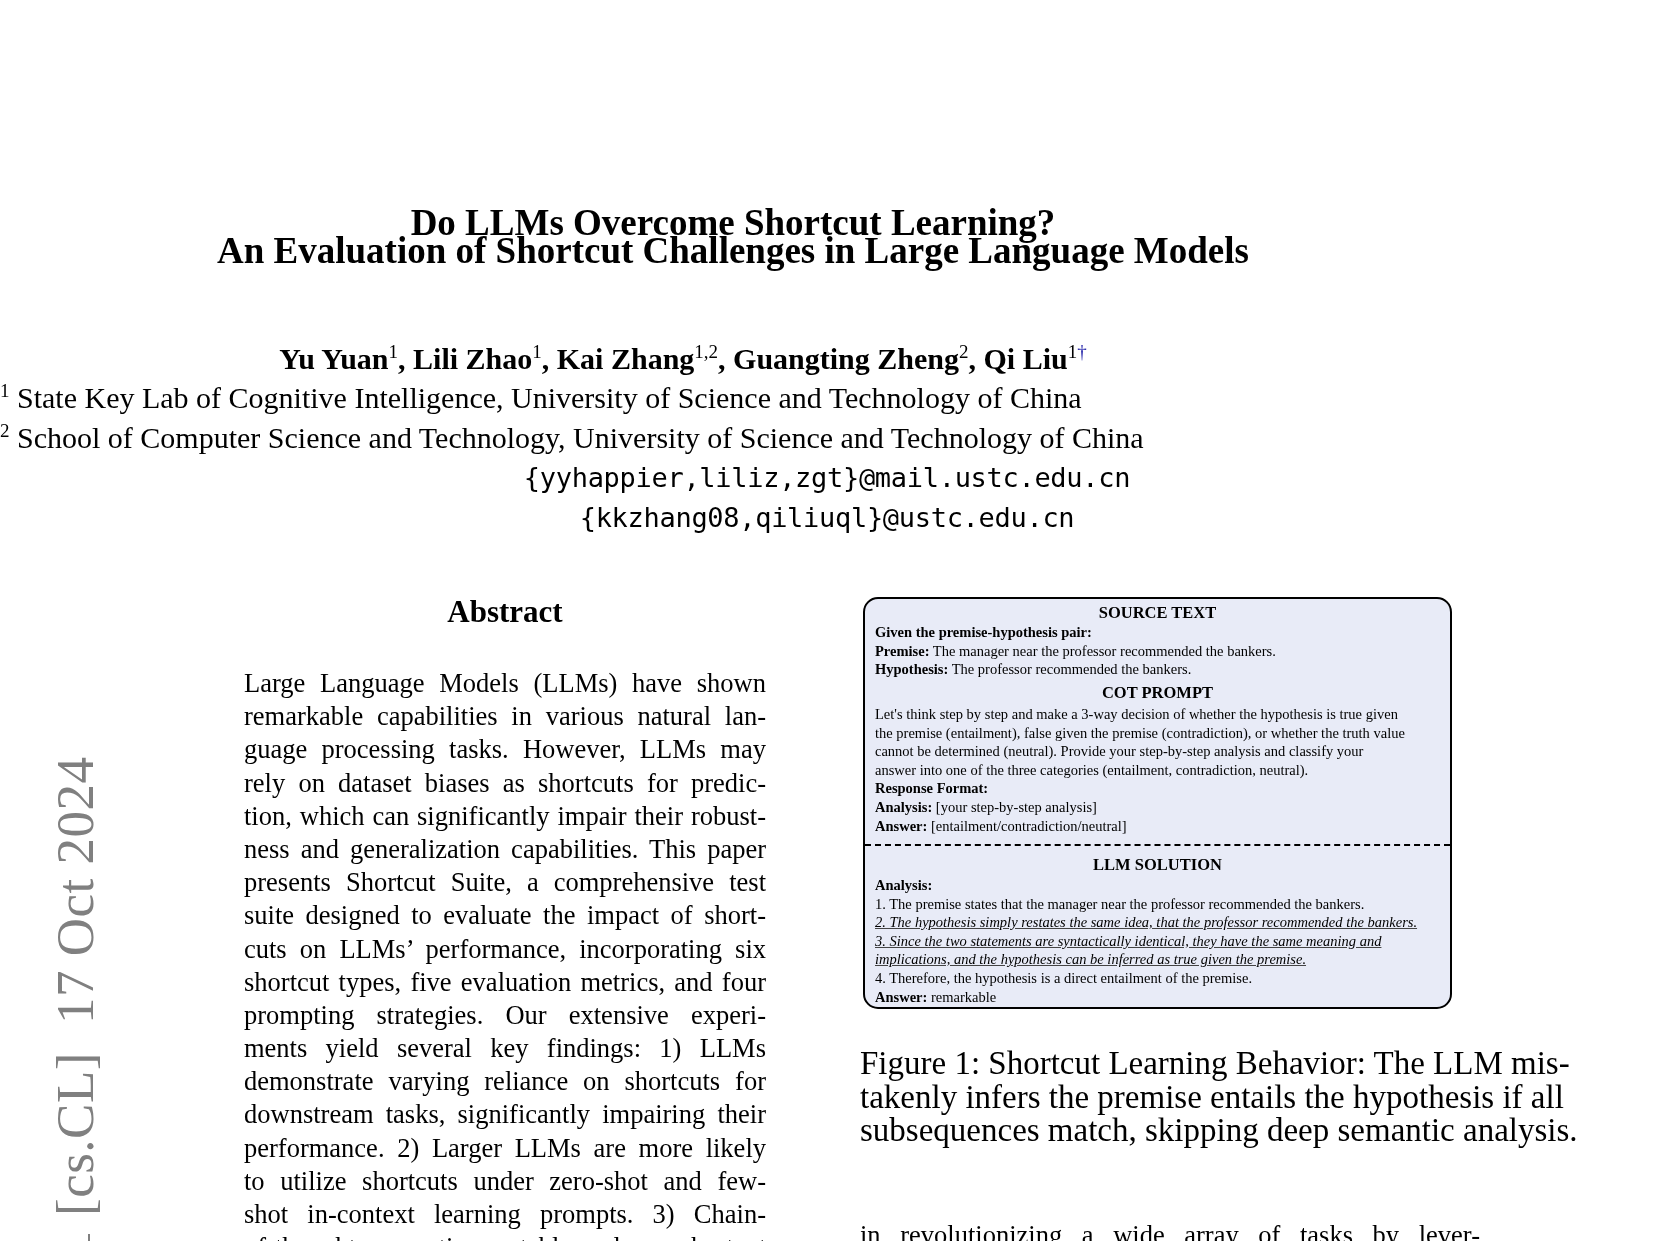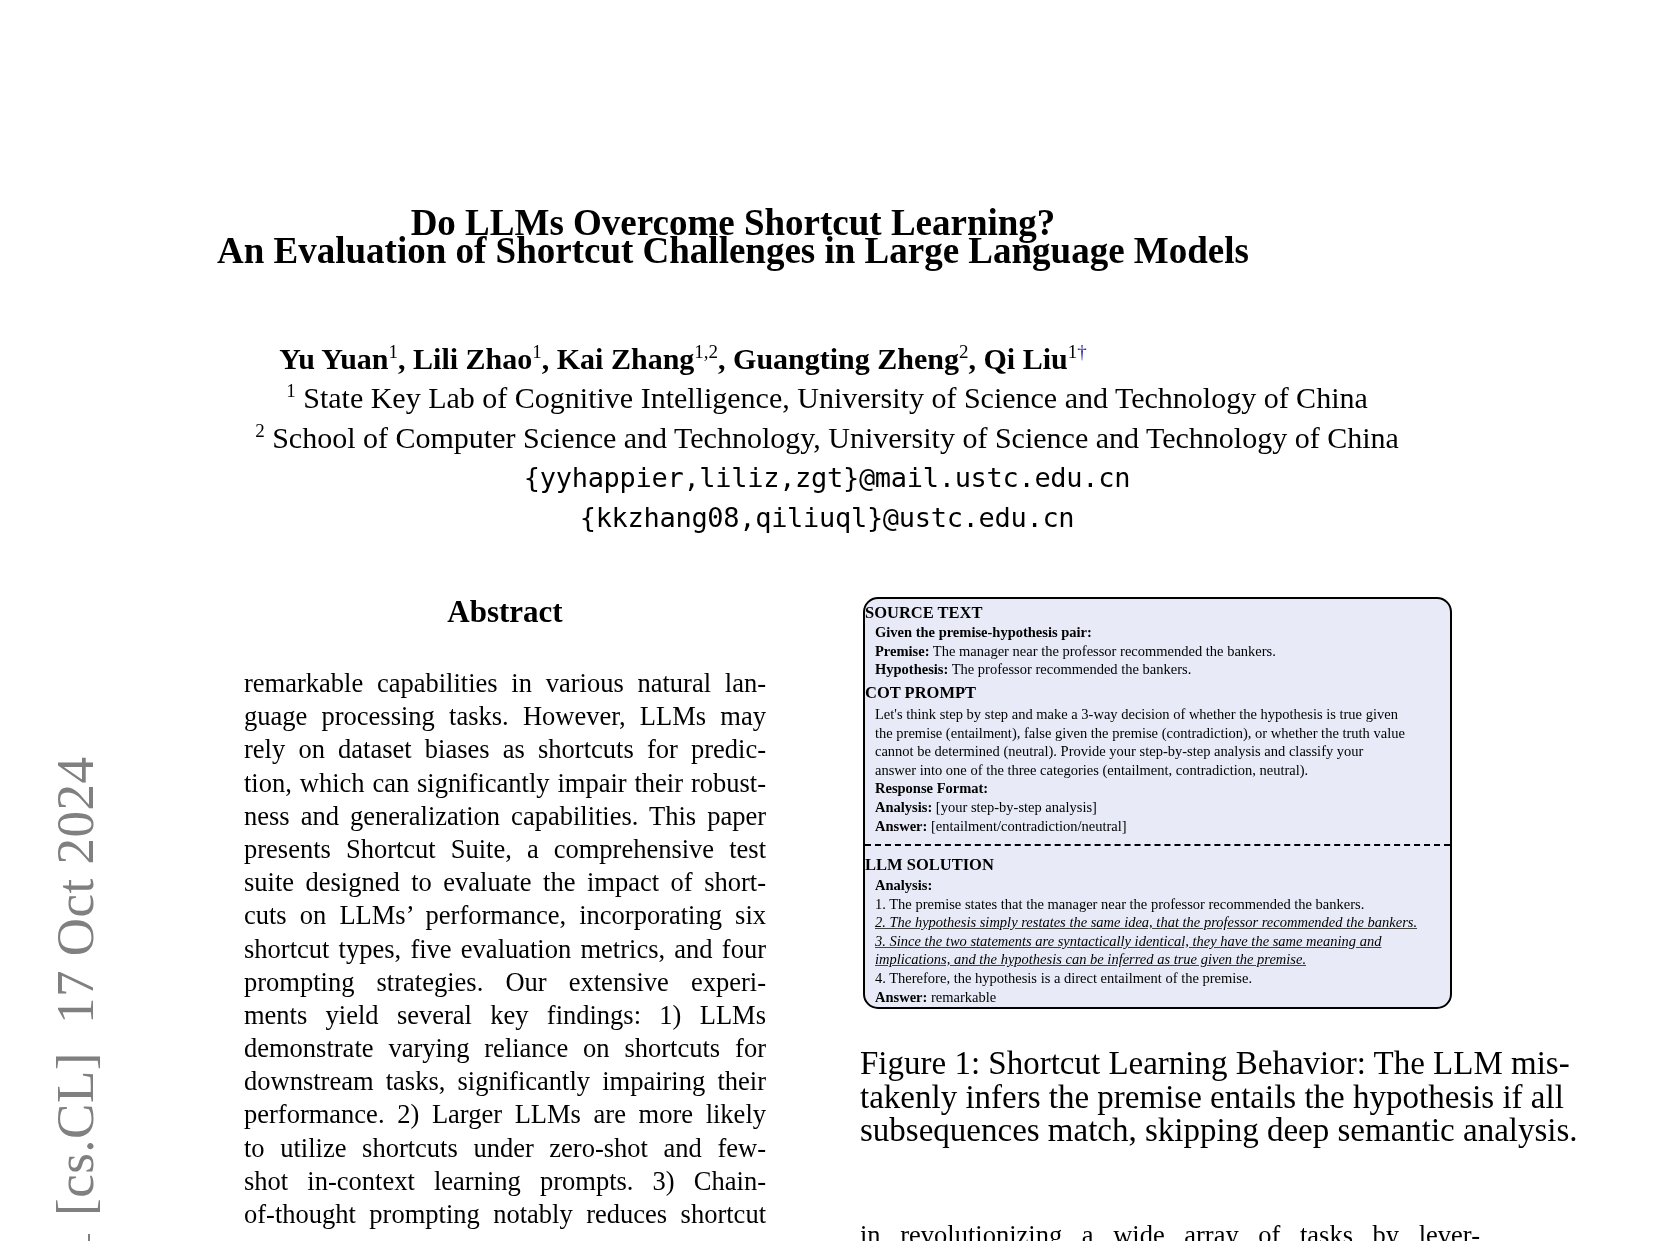--- a/index.html
+++ b/index.html
@@ -13,21 +13,21 @@
     position: absolute; left: 0; width: 1466px; text-align: center;
     font-weight: bold; font-size: 37px; line-height: 44px; white-space: nowrap;
   }
   .authors {
     position: absolute; left: 0; width: 1366px; text-align: center;
     font-weight: bold; font-size: 30px; line-height: 36px; white-space: nowrap;
   }
   .authors sup { font-weight: normal; font-size: 19px; vertical-align: 11px; line-height: 0; }
   .authors .dagger { color: #1f1fa8; }
   .affil {
-    position: absolute; left: 0; width: 1654px; text-align: center;
+    position: absolute; left: 0; width: 1654px; 
     font-size: 30px; line-height: 36px; white-space: nowrap;
   }
   .affil sup { font-size: 19px; vertical-align: 11px; line-height: 0; }
   .email {
     position: absolute; left: 0; width: 1654px; text-align: center;
     font-family: "DejaVu Sans Mono", "Liberation Mono", monospace;
     font-size: 27px; line-height: 36px; white-space: nowrap; letter-spacing: -0.3px;
   }
 
   
@@ -50,21 +50,21 @@
     font-size: 26.5px; line-height: 33.2px;
   }
   .abstract-body .ln { display: block; text-align: justify; text-align-last: justify; white-space: nowrap; height: 33.2px; }
 
   
   .figure-box {
     position: absolute; left: 863px; top: 597px; width: 589px; height: 412px;
     background: #e8ebf7; border: 2px solid #000; border-radius: 15px;
     font-size: 14.5px; line-height: 18.6px; box-sizing: border-box;
   }
-  .fig-section-title { text-align: left; font-weight: bold; font-size: 16.5px; line-height: 20px; }
+  .fig-section-title { text-align: center; font-weight: bold; font-size: 16.5px; line-height: 20px; }
   .fig-text { padding-left: 10px; padding-right: 8px; }
   .fig-text .ln { display: block; white-space: nowrap; }
   .fig-text b { font-weight: bold; }
   .dashed {
     position: absolute; left: 0; right: 0; top: 245px; border-top: 2px dashed #000;
   }
   .hl { font-style: italic; text-decoration: underline; text-decoration-color: #444; }
 
   .caption {
     position: absolute; left: 860px; width: 620px; top: 1047px;
@@ -98,20 +98,21 @@
 <div class="affil" style="top:420px;">
   <sup>2</sup>
   <span>School of Computer Science and Technology, University of Science and Technology of China</span>
 </div>
 
 <div class="email" style="top:460px;">{yyhappier,liliz,zgt}@mail.ustc.edu.cn</div>
 <div class="email" style="top:500px;">{kkzhang08,qiliuql}@ustc.edu.cn</div>
 
 <div class="abstract-heading">Abstract</div>
 <div class="abstract-body">
+  <span class="ln">Large Language Models (LLMs) have shown</span>
   <span class="ln">remarkable capabilities in various natural lan-</span>
   <span class="ln">guage processing tasks. However, LLMs may</span>
   <span class="ln">rely on dataset biases as shortcuts for predic-</span>
   <span class="ln">tion, which can significantly impair their robust-</span>
   <span class="ln">ness and generalization capabilities. This paper</span>
   <span class="ln">presents Shortcut Suite, a comprehensive test</span>
   <span class="ln">suite designed to evaluate the impact of short-</span>
   <span class="ln">cuts on LLMs’ performance, incorporating six</span>
   <span class="ln">shortcut types, five evaluation metrics, and four</span>
   <span class="ln">prompting strategies.  Our extensive experi-</span>

